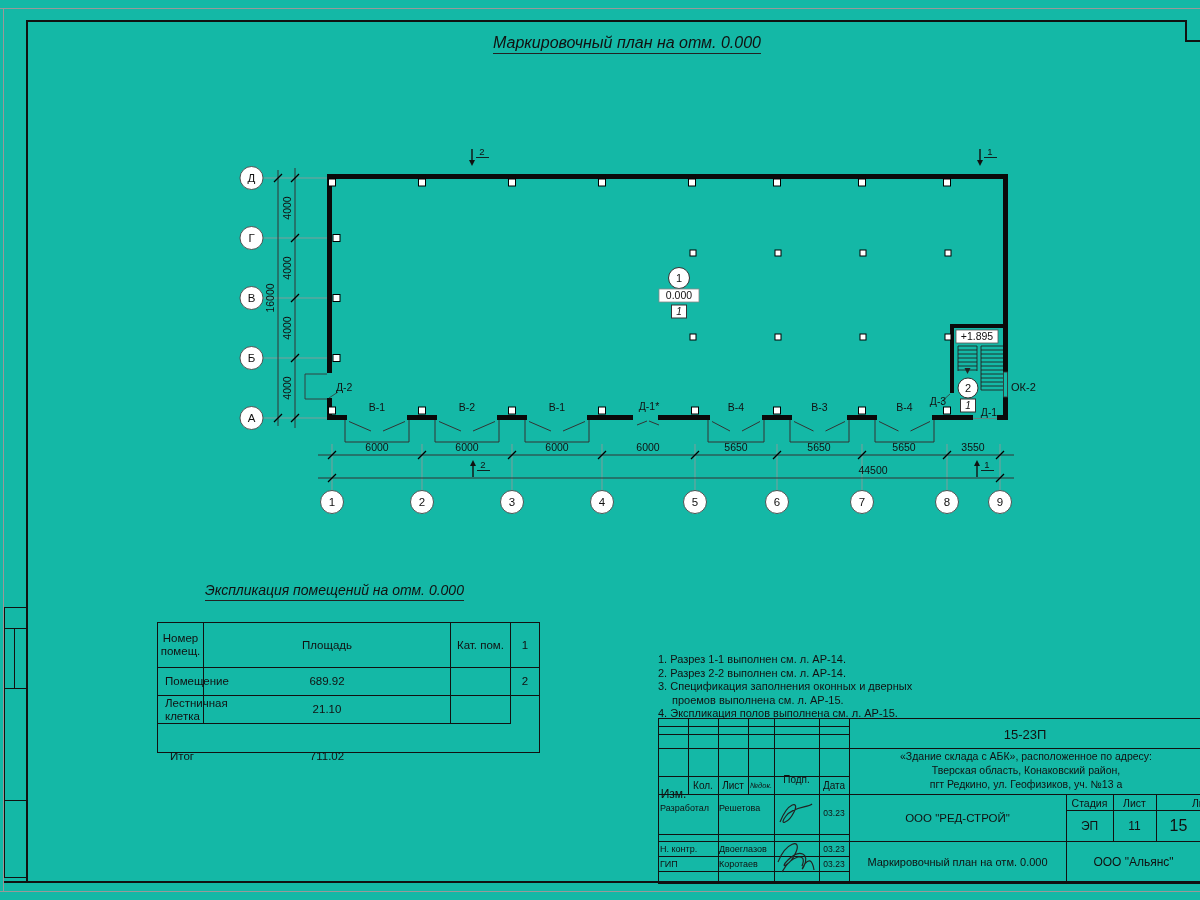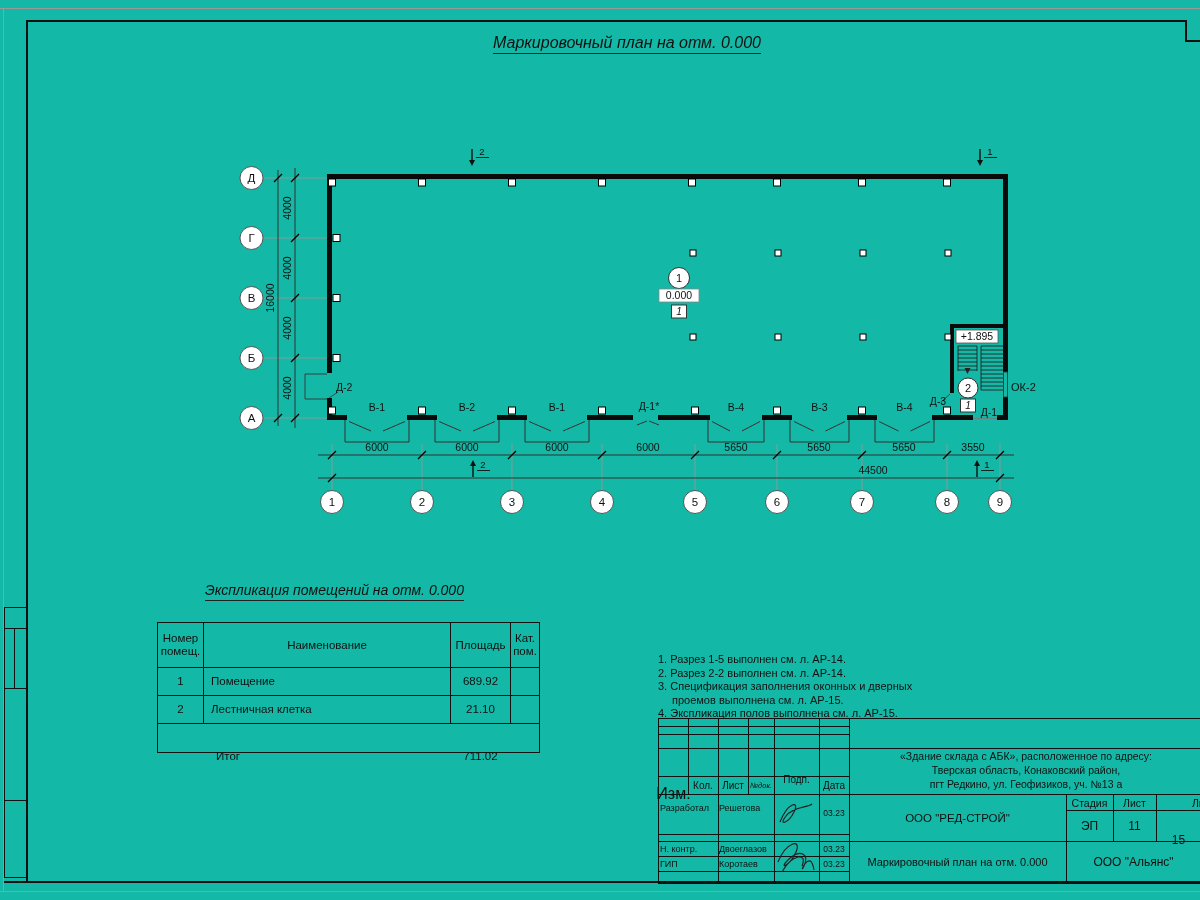--- a/index.html
+++ b/index.html
@@ -256,42 +256,41 @@
         <polygon points="974,466 980,466 977,460" stroke="none"></polygon>
       <path d="M981,470.5 H994" stroke-width="0.9"></path>
       <text x="987" y="468" font-size="9.5" text-anchor="middle" stroke="none">1</text>
     </g>
   </svg>
 
   <div class="title-table"><span>Экспликация помещений на отм. 0.000</span></div>
 
   <div class="schedule">
     <div>Номер помещ.</div>
-    <div>Наименование</div>
     <div>Площадь</div>
     <div>Кат. пом.</div>
 
     <div>1</div>
     <div class="nm">Помещение</div>
     <div>689.92</div>
     <div></div>
 
     <div>2</div>
     <div class="nm">Лестничная клетка</div>
     <div>21.10</div>
     <div></div>
 
     <div></div>
     <div class="nm" style="padding-left:12px;">Итог</div>
     <div>711.02</div>
     <div></div>
   </div>
 
   <div class="notes">
-    <div>1. Разрез 1-5 выполнен см. л. АР-14.</div>
+    <div>1. Разрез 1-1 выполнен см. л. АР-14.</div>
     <div>2. Разрез 2-2 выполнен см. л. АР-14.</div>
     <div>3. Спецификация заполнения оконных и дверных проемов выполнена см. л. АР-15.</div>
     <div>4. Экспликация полов выполнена см. л. АР-15.</div>
   </div>
 
   <div class="tb">
 
     <div class="hl" style="left:0;top:7px;width:190px;"></div>
     <div class="hl" style="left:0;top:15px;width:190px;"></div>
     <div class="hl" style="left:0;top:29px;width:542px;"></div>
@@ -306,21 +305,21 @@
     <div class="vl" style="left:29px;top:0;height:75px;"></div>
     <div class="vl" style="left:59px;top:0;height:164px;"></div>
     <div class="vl" style="left:89px;top:0;height:75px;"></div>
     <div class="vl" style="left:115px;top:0;height:164px;"></div>
     <div class="vl" style="left:160px;top:0;height:164px;"></div>
     <div class="vl" style="left:190px;top:0;height:164px;"></div>
     <div class="vl" style="left:407px;top:75px;height:89px;"></div>
     <div class="vl" style="left:454px;top:75px;height:47px;"></div>
     <div class="vl" style="left:497px;top:75px;height:47px;"></div>
 
-    <div class="txt" style="left:0;top:59px;width:29px;height:32px;font-size:16px;">Изм.</div>
+    <div class="txt" style="left:0;top:59px;width:29px;height:32px;font-size:12px;">Изм.</div>
     <div class="txt" style="left:29px;top:59px;width:30px;height:15px;font-size:10px;">Кол.</div>
     <div class="txt" style="left:59px;top:59px;width:30px;height:15px;font-size:10px;">Лист</div>
     <div class="txt" style="left:89px;top:59px;width:26px;height:15px;font-size:7.5px;font-style:italic;">№док.</div>
     <div class="txt" style="left:115px;top:53px;width:45px;height:15px;font-size:10px;">Подп.</div>
     <div class="txt" style="left:160px;top:59px;width:30px;height:15px;font-size:10px;">Дата</div>
 
     <div class="txt" style="left:1px;top:82px;width:57px;height:13px;font-size:9px;justify-content:flex-start;">Разработал</div>
     <div class="txt" style="left:60px;top:82px;width:54px;height:13px;font-size:9px;justify-content:flex-start;">Решетова</div>
     <div class="txt" style="left:160px;top:88px;width:30px;height:12px;font-size:8.5px;">03.23</div>
     <div class="txt" style="left:1px;top:123px;width:57px;height:13px;font-size:9px;justify-content:flex-start;">Н. контр.</div>
@@ -330,29 +329,30 @@
     <div class="txt" style="left:60px;top:138px;width:54px;height:13px;font-size:9px;justify-content:flex-start;">Коротаев</div>
     <div class="txt" style="left:160px;top:139px;width:30px;height:12px;font-size:8.5px;">03.23</div>
 
     <svg class="abs" style="left:115px;top:75px;" width="45" height="89" viewBox="0 0 45 89">
       <g stroke="#222" stroke-width="1.2" fill="none">
         <path d="M6,28 C14,8 26,6 20,18 C14,30 4,32 12,22 C20,12 34,14 38,10"></path>
         <path d="M4,68 C12,48 28,44 22,58 C16,72 4,76 14,66 C26,54 36,60 30,72 C24,84 36,52 40,76 M8,78 C18,60 34,58 28,72"></path>
       </g>
     </svg>
 
+    <div class="txt" style="left:190px;top:2px;width:352px;height:26px;font-size:13px;">15-23П</div>
     <div class="abs" style="left:195px;top:31px;width:344px;height:40px;display:flex;flex-direction:column;align-items:center;justify-content:center;font-size:10.5px;line-height:14px;text-align:center;">
       <div>«Здание склада с АБК», расположенное по адресу:</div>
       <div>Тверская область, Конаковский район,</div>
       <div>пгт Редкино, ул. Геофизиков, уч. №13 а</div>
     </div>
     <div class="txt" style="left:190px;top:75px;width:217px;height:47px;font-size:11.5px;">ООО "РЕД-СТРОЙ"</div>
     <div class="txt" style="left:407px;top:77px;width:47px;height:13px;font-size:10.5px;">Стадия</div>
     <div class="txt" style="left:454px;top:77px;width:43px;height:13px;font-size:10.5px;">Лист</div>
     <div class="txt" style="left:526px;top:77px;width:24px;height:13px;font-size:10.5px;margin-left:12px;">Листов</div>
     <div class="txt" style="left:407px;top:92px;width:47px;height:29px;font-size:12px;">ЭП</div>
     <div class="txt" style="left:454px;top:92px;width:43px;height:29px;font-size:12px;">11</div>
-    <div class="txt" style="left:497px;top:106px;width:45px;height:29px;font-size:12px;">15</div>
+    <div class="txt" style="left:497px;top:92px;width:45px;height:29px;font-size:16px;">15</div>
     <div class="txt" style="left:190px;top:122px;width:217px;height:42px;font-size:11px;">Маркировочный план на отм. 0.000</div>
     <div class="txt" style="left:407px;top:122px;width:135px;height:42px;font-size:12px;">ООО "Альянс"</div>
   </div>
 
 </div>
 
 </body></html>

